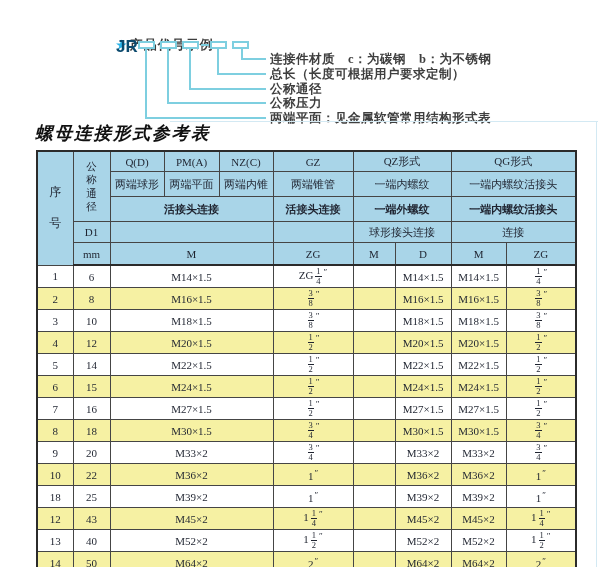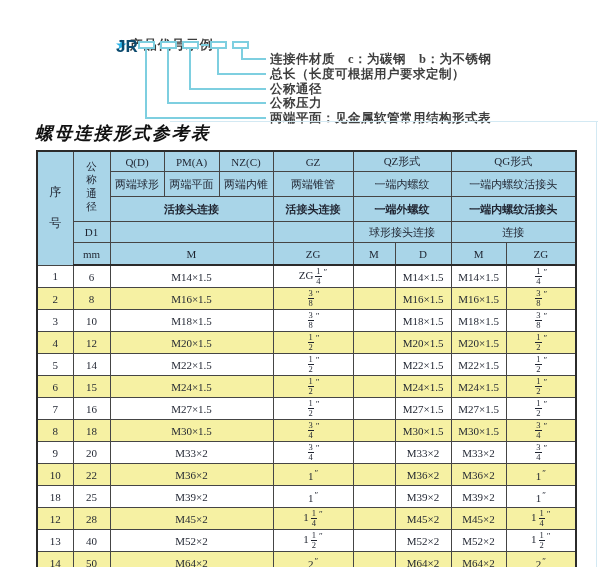--- a/index.html
+++ b/index.html
@@ -336,21 +336,21 @@
           <td>25</td>
           <td colspan="3">M39×2</td>
           <td>1<span class="pr">″</span></td>
           <td>&nbsp;</td>
           <td>M39×2</td>
           <td>M39×2</td>
           <td>1<span class="pr">″</span></td>
         </tr>
         <tr>
           <td>12</td>
-          <td>28</td>
+          <td>43</td>
           <td colspan="3">M45×2</td>
           <td><span class="pre">1</span><span class="fr">
               <span class="nu">1</span>
               <span class="de">4</span>
             </span><span class="pr">″</span></td>
           <td>&nbsp;</td>
           <td>M45×2</td>
           <td>M45×2</td>
           <td><span class="pre">1</span><span class="fr">
               <span class="nu">1</span>

